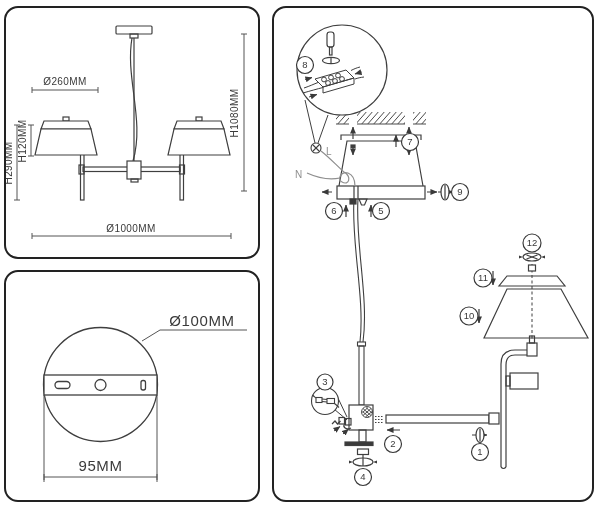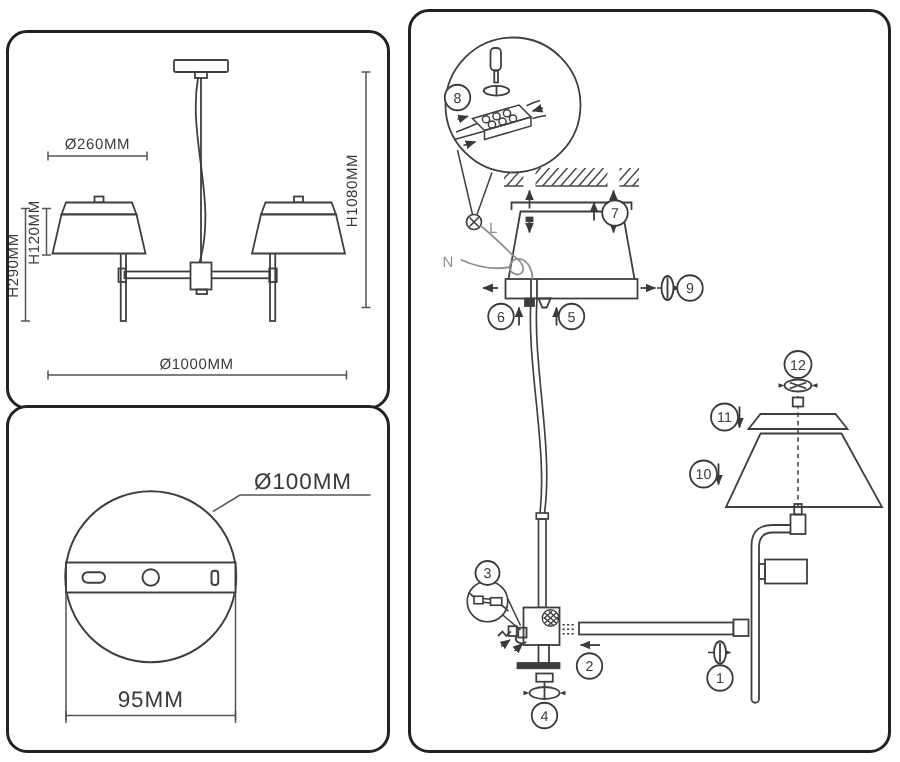--- a/index.html
+++ b/index.html
@@ -1,18 +1,18 @@
 <!DOCTYPE html>
 <html><head>
 <meta charset="utf-8">
 <style>
   html,body{margin:0;padding:0;background:#fff;}
   body{width:600px;height:508px;position:relative;font-family:"Liberation Sans",sans-serif;}
   .panel{position:absolute;background:#fff;border:2px solid #222;border-radius:14px;box-sizing:border-box;overflow:hidden;}
-  #panel-dim{left:4px;top:20px;width:256px;height:253px;}
+  #panel-dim{left:4px;top:6px;width:256px;height:253px;}
   #panel-plate{left:4px;top:270px;width:256px;height:232px;}
   #panel-assembly{left:272px;top:6px;width:322px;height:496px;}
   svg{display:block;}
   svg text{font-family:"Liberation Sans",sans-serif;fill:#3a3a3a;}
   .dim-t{font-size:10px;letter-spacing:.4px;}
   .big-t{font-size:15px;letter-spacing:.6px;}
   .num{font-size:9.5px;text-anchor:middle;}
   .wire-t{font-size:10px;fill:#8f8f8f;}
 </style>
 </head>

